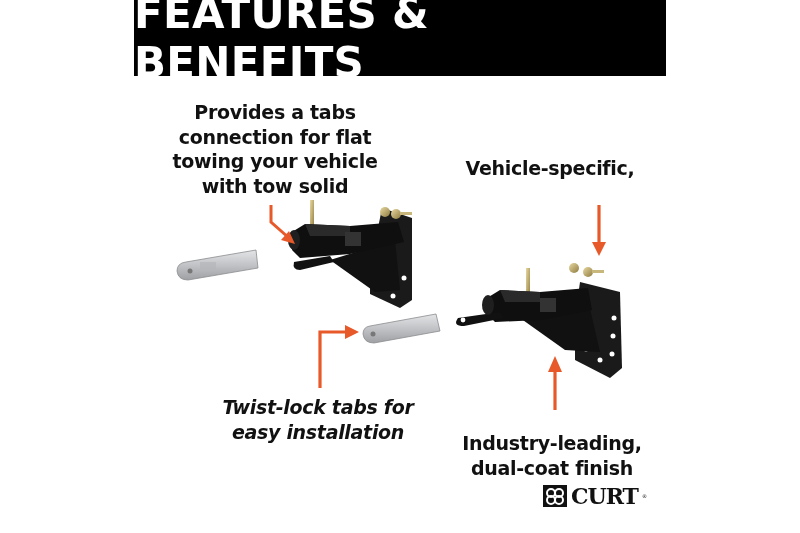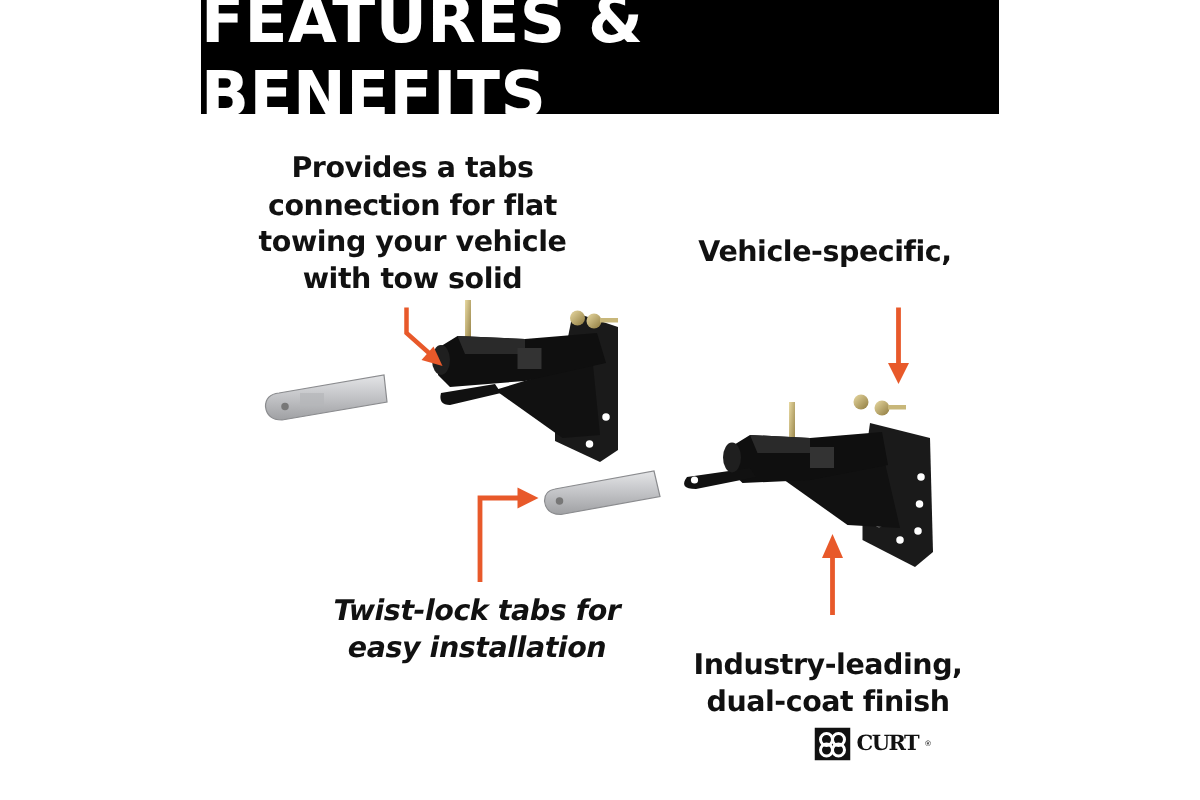--- a/index.html
+++ b/index.html
@@ -26,21 +26,21 @@
     #callout-1 { left: 160px; top: 100px; width: 230px; }
     #callout-2 { left: 445px; top: 156px; width: 210px; }
     #callout-3 { left: 205px; top: 395px; width: 226px; font-style: italic; }
     #callout-4 { left: 452px; top: 416px; width: 200px; margin-top: 15px; }
     svg.overlay { position: absolute; left: 0; top: 0; }
     .logo {
       position: absolute; left: 543px; top: 484px; height: 24px;
       display: flex; align-items: center; gap: 4px;
     }
     .logo-text {
-      font-family: "DejaVu Serif", serif; font-weight: bold; font-size: 14px;
+      font-family: "DejaVu Serif", serif; font-weight: bold; font-size: 22px;
       color: #111; letter-spacing: -1px; line-height: 24px;
     }
     .logo-reg { font-size: 5px; vertical-align: top; color:#111; }
   </style>
 </head>
 <body>
 
 <div class="banner">
   <span class="banner-title">FEATURES &amp; BENEFITS</span>
 </div>

